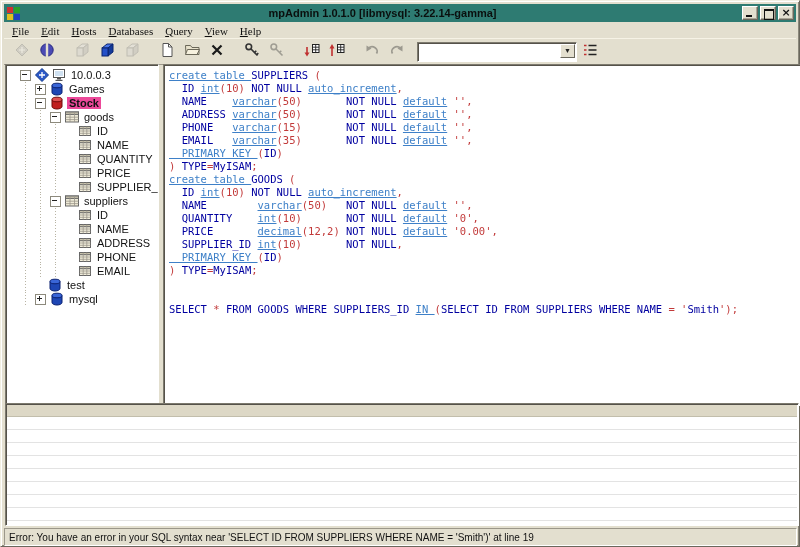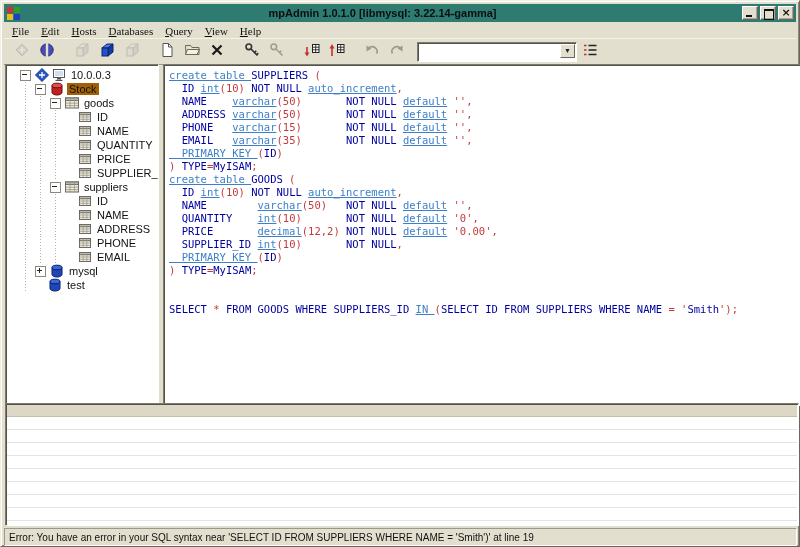--- a/index.html
+++ b/index.html
@@ -52,21 +52,21 @@
          background-image:repeating-linear-gradient(to bottom,#b8b4a4 0 1px,transparent 1px 3px);
          background-size:1px 100%;background-repeat:no-repeat;background-position:6px 0;}
   .expand{width:9px;height:9px;flex:none;position:relative;background:#fff;border:1px solid #8c897c;
           margin:0 4px 0 1px;}
   .expand::before{content:"";position:absolute;left:1px;top:3px;width:5px;height:1px;background:#222;}
   .expand.plus::after{content:"";position:absolute;left:3px;top:1px;width:1px;height:5px;background:#222;}
   .t-spacer{width:14px;flex:none;}
   .t-icon{width:14px;height:14px;flex:none;margin-right:3px;}
   .t-icon svg{display:block;}
   .t-label{padding:0 2px;white-space:nowrap;}
-  .t-label.selected{background:#a16207;}
+  .t-label.selected{background:#ec4899;font-weight:bold;}
   
   .editor{position:absolute;left:162px;top:63px;width:633px;height:336px;background:#fff;
           border:1px solid #7d7a6e;border-right-color:#fff;border-bottom-color:#fff;
           box-shadow:inset 1px 1px 0 #55524a;overflow:hidden;
           font-family:"DejaVu Sans Mono","Liberation Mono",monospace;font-size:10.5px;line-height:13px;
           padding:4px 0 0 5px;white-space:pre;}
   .line{height:13px;}
   .k{color:#3E80C8;text-decoration:underline;} .n{color:#0000A0;} .r{color:#C23A3A;}
   
   .results{position:absolute;left:4px;top:402px;width:792px;height:121px;background:#fff;
@@ -239,20 +239,31 @@
             <rect x="1.5" y="1.5" width="11" height="8" fill="#fff" stroke="#555"></rect>
             <rect x="3" y="3" width="8" height="5" fill="#cfe0f0"></rect>
             <rect x="5" y="10" width="4" height="1.5" fill="#555"></rect>
             <rect x="3.5" y="11.8" width="7" height="1.2" fill="#555"></rect>
           </svg>
         </span>
         <span class="t-label">10.0.0.3</span>
       </div>
       <div class="tree-row">
         <span class="guide"></span>
+        <span class="expand plus"></span>
+        <span class="t-icon">
+          <svg width="14" height="14" viewBox="0 0 14 14">
+            <path d="M2 3.5v7c0 1.4 2.2 2.5 5 2.5s5-1.1 5-2.5v-7z" fill="#1E46B4" stroke="#0A2070"></path>
+            <ellipse cx="7" cy="3.5" rx="5" ry="2.3" fill="#3A66D8" stroke="#0A2070"></ellipse>
+          </svg>
+        </span>
+        <span class="t-label">Games</span>
+      </div>
+      <div class="tree-row">
+        <span class="guide"></span>
         <span class="expand"></span>
         <span class="t-icon">
           <svg width="14" height="14" viewBox="0 0 14 14">
             <path d="M2 3.5v7c0 1.4 2.2 2.5 5 2.5s5-1.1 5-2.5v-7z" fill="#C02020" stroke="#700A0A"></path>
             <ellipse cx="7" cy="3.5" rx="5" ry="2.3" fill="#E05050" stroke="#700A0A"></ellipse>
           </svg>
         </span>
         <span class="t-label selected">Stock</span>
       </div>
       <div class="tree-row">
@@ -416,39 +427,39 @@
           <svg width="14" height="14" viewBox="0 0 14 14">
             <rect x="1.5" y="2.5" width="11" height="9" fill="#F2EEDC" stroke="#666"></rect>
             <rect x="1.5" y="2.5" width="11" height="2.2" fill="#C9C4AE" stroke="#666"></rect>
             <path d="M1.5 7h11M1.5 9.3h11M5.2 2.5v9M8.8 2.5v9" stroke="#9a968a" stroke-width="0.8"></path>
           </svg>
         </span>
         <span class="t-label">EMAIL</span>
       </div>
       <div class="tree-row">
         <span class="guide"></span>
-        <span class="expand plus"></span>
+        <span class="t-spacer"></span>
         <span class="t-icon">
           <svg width="14" height="14" viewBox="0 0 14 14">
             <path d="M2 3.5v7c0 1.4 2.2 2.5 5 2.5s5-1.1 5-2.5v-7z" fill="#1E46B4" stroke="#0A2070"></path>
             <ellipse cx="7" cy="3.5" rx="5" ry="2.3" fill="#3A66D8" stroke="#0A2070"></ellipse>
           </svg>
         </span>
-        <span class="t-label">mysql</span>
-      </div>
-      <div class="tree-row">
-        <span class="guide"></span>
-        <span class="t-spacer"></span>
+        <span class="t-label">test</span>
+      </div>
+      <div class="tree-row">
+        <span class="guide"></span>
+        <span class="expand plus"></span>
         <span class="t-icon">
           <svg width="14" height="14" viewBox="0 0 14 14">
             <path d="M2 3.5v7c0 1.4 2.2 2.5 5 2.5s5-1.1 5-2.5v-7z" fill="#1E46B4" stroke="#0A2070"></path>
             <ellipse cx="7" cy="3.5" rx="5" ry="2.3" fill="#3A66D8" stroke="#0A2070"></ellipse>
           </svg>
         </span>
-        <span class="t-label">test</span>
+        <span class="t-label">mysql</span>
       </div>
     </div>
 
   <div class="editor" id="editor"><div class="line"><span class="k">create table </span><span class="n">SUPPLIERS</span><span class="r"> (</span></div><div class="line"><span class="n">  ID </span><span class="k">int</span><span class="r">(10)</span><span class="n"> NOT NULL </span><span class="k">auto_increment</span><span class="r">,</span></div><div class="line"><span class="n">  NAME    </span><span class="k">varchar</span><span class="r">(50)</span><span class="n">       NOT NULL </span><span class="k">default</span><span class="r"> '',</span></div><div class="line"><span class="n">  ADDRESS </span><span class="k">varchar</span><span class="r">(50)</span><span class="n">       NOT NULL </span><span class="k">default</span><span class="r"> '',</span></div><div class="line"><span class="n">  PHONE   </span><span class="k">varchar</span><span class="r">(15)</span><span class="n">       NOT NULL </span><span class="k">default</span><span class="r"> '',</span></div><div class="line"><span class="n">  EMAIL   </span><span class="k">varchar</span><span class="r">(35)</span><span class="n">       NOT NULL </span><span class="k">default</span><span class="r"> '',</span></div><div class="line"><span class="k">  PRIMARY KEY </span><span class="r">(</span><span class="n">ID</span><span class="r">)</span></div><div class="line"><span class="r">) </span><span class="n">TYPE</span><span class="r">=</span><span class="n">MyISAM</span><span class="r">;</span></div><div class="line"><span class="k">create table </span><span class="n">GOODS</span><span class="r"> (</span></div><div class="line"><span class="n">  ID </span><span class="k">int</span><span class="r">(10)</span><span class="n"> NOT NULL </span><span class="k">auto_increment</span><span class="r">,</span></div><div class="line"><span class="n">  NAME        </span><span class="k">varchar</span><span class="r">(50)</span><span class="n">   NOT NULL </span><span class="k">default</span><span class="r"> '',</span></div><div class="line"><span class="n">  QUANTITY    </span><span class="k">int</span><span class="r">(10)</span><span class="n">       NOT NULL </span><span class="k">default</span><span class="r"> '0',</span></div><div class="line"><span class="n">  PRICE       </span><span class="k">decimal</span><span class="r">(12,2)</span><span class="n"> NOT NULL </span><span class="k">default</span><span class="r"> '0.00',</span></div><div class="line"><span class="n">  SUPPLIER_ID </span><span class="k">int</span><span class="r">(10)</span><span class="n">       NOT NULL</span><span class="r">,</span></div><div class="line"><span class="k">  PRIMARY KEY </span><span class="r">(</span><span class="n">ID</span><span class="r">)</span></div><div class="line"><span class="r">) </span><span class="n">TYPE</span><span class="r">=</span><span class="n">MyISAM</span><span class="r">;</span></div><div class="line">&nbsp;</div><div class="line">&nbsp;</div><div class="line"><span class="n">SELECT </span><span class="r">* </span><span class="n">FROM GOODS WHERE SUPPLIERS_ID </span><span class="k">IN </span><span class="r">(</span><span class="n">SELECT ID FROM SUPPLIERS WHERE NAME </span><span class="r">= '</span><span class="n">Smith</span><span class="r">');</span></div></div>
 
   <div class="results">
     <div class="results-header"></div>
     <div class="results-body"></div>
   </div>
 

